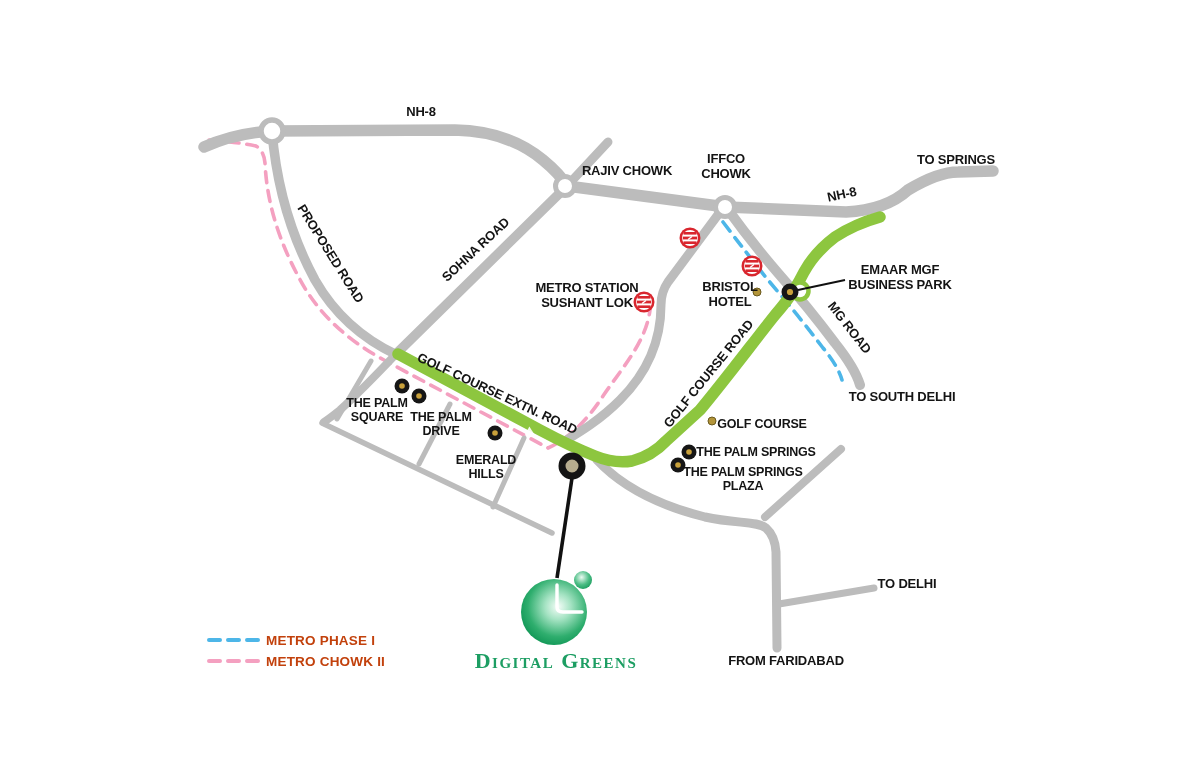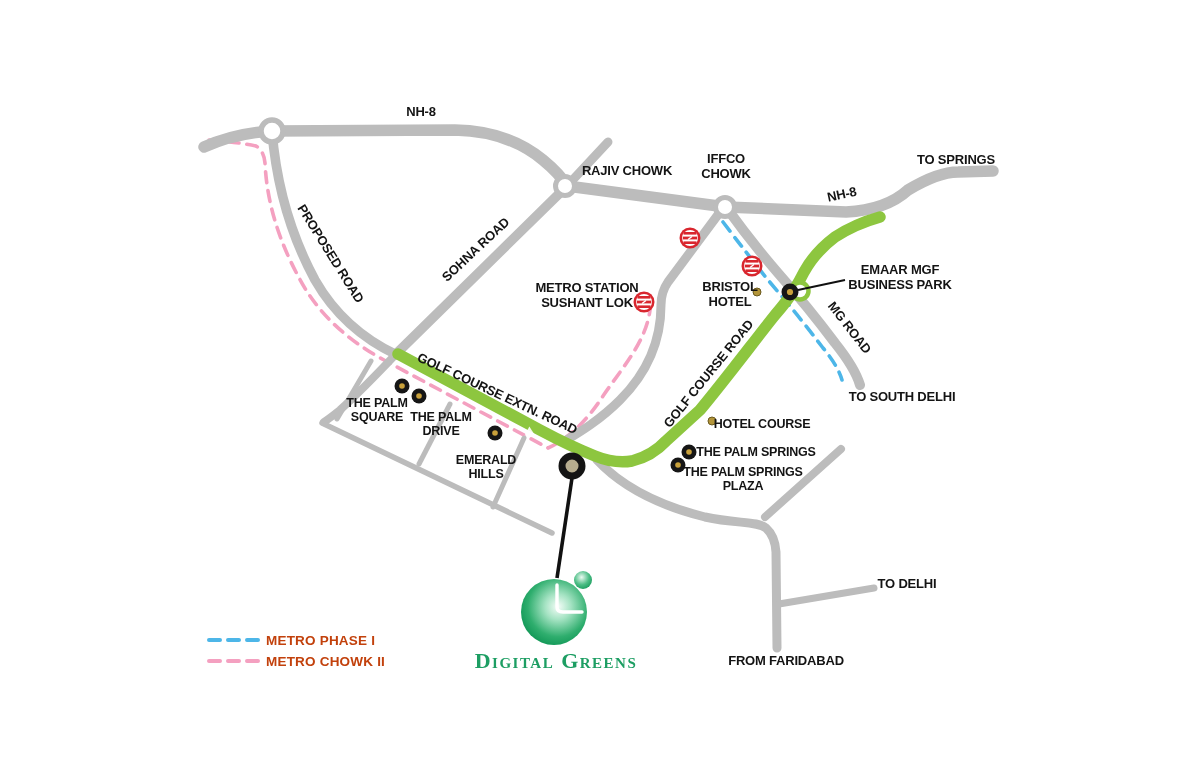--- a/index.html
+++ b/index.html
@@ -192,21 +192,21 @@
 
   <div class="lbl small" style="left:377px;top:410px;">THE PALM
 SQUARE</div>
 
   <div class="lbl small" style="left:441px;top:424px;">THE PALM
 DRIVE</div>
 
   <div class="lbl small" style="left:486px;top:467px;">EMERALD
 HILLS</div>
 
-  <div class="lbl small" style="left:762px;top:424px;">HOTEL COURSE</div>
+  <div class="lbl small" style="left:762px;top:424px;">GOLF COURSE</div>
 
   <div class="lbl small" style="left:756px;top:452px;">THE PALM SPRINGS</div>
 
   <div class="lbl small" style="left:743px;top:479px;">THE PALM SPRINGS
 PLAZA</div>
 
   <div class="lbl" style="left:907px;top:584px;">TO DELHI</div>
 
   <div class="lbl" style="left:786px;top:661px;">FROM FARIDABAD</div>
 

